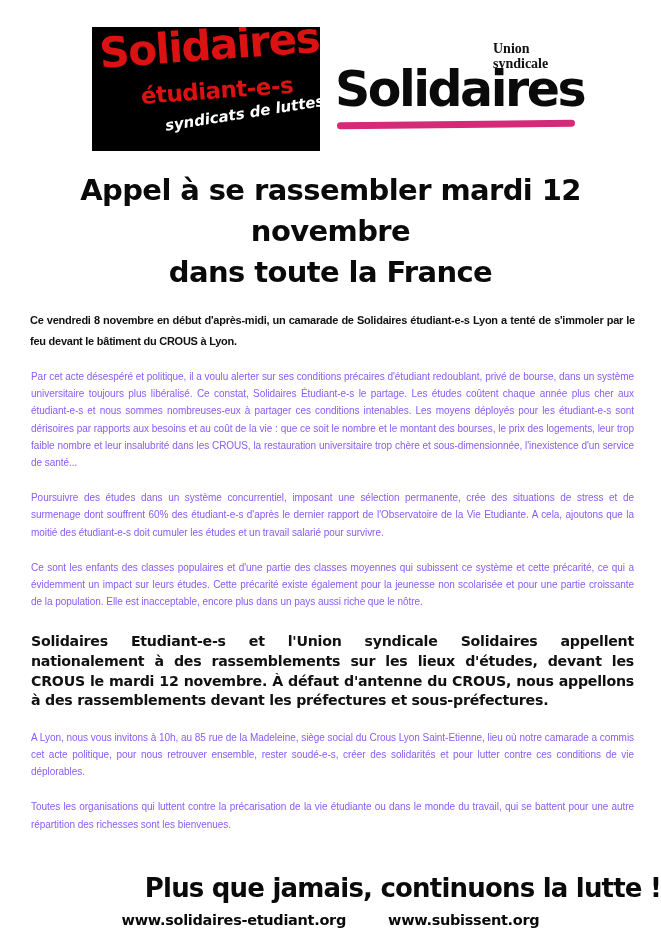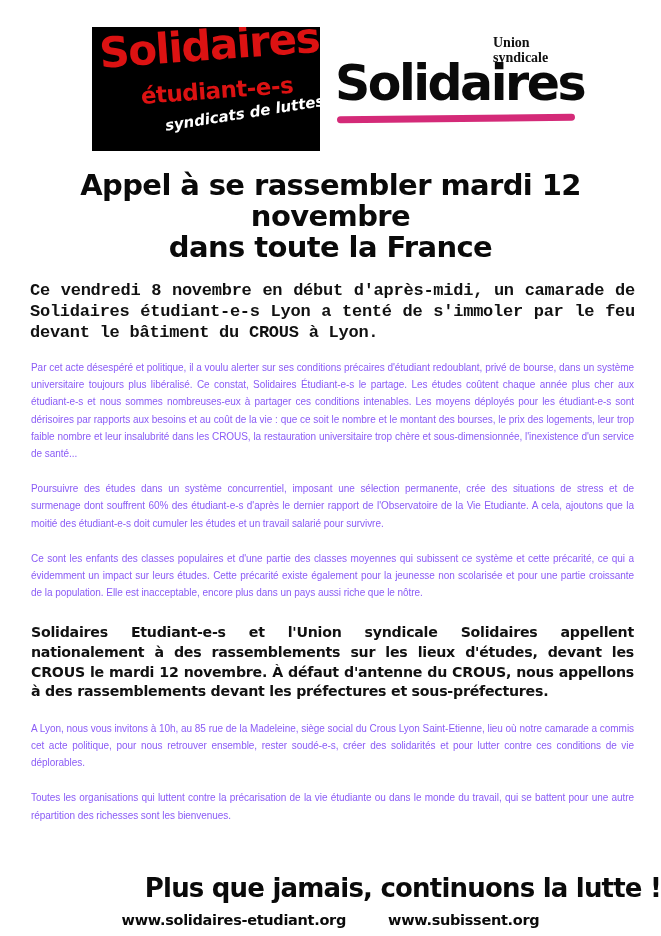--- a/index.html
+++ b/index.html
@@ -84,21 +84,21 @@
     line-height: 1;
     transform: rotate(-9deg);
     transform-origin: left top;
     white-space: nowrap;
   }
 
   
   .logo-right {
     position: absolute;
     left: 335px;
-    top: 21px;
+    top: 27px;
     width: 256px;
     height: 124px;
     text-decoration: underline;
   }
   .lr-union {
     position: absolute;
     left: 158px;
     top: 14px;
     font-family: "Liberation Serif", serif;
     font-weight: bold;
@@ -129,31 +129,31 @@
     border-radius: 4px;
     transform: rotate(-0.6deg);
   }
 
   
   .headline {
     text-align: center;
     font-family: "DejaVu Sans", sans-serif;
     font-weight: bold;
     font-size: 29px;
-    line-height: 31px;
+    line-height: 41px;
     letter-spacing: -0.6px;
     color: #0a0a0a;
     margin: 15px 16px 8px 16px;
   }
 
   
   .lead {
-    font-family: Liberation Mono, monospace;
-    font-weight: bold;
-    font-size: 17px;
+    font-family: Liberation Sans, sans-serif;
+    font-weight: bold;
+    font-size: 11px;
     line-height: 21px;
     letter-spacing: -0.25px;
     color: #111111;
     margin: 17px 26px 0 30px;
     text-align: justify;
     text-justify: inter-word;
   }
 
   
   .body-wrap {

